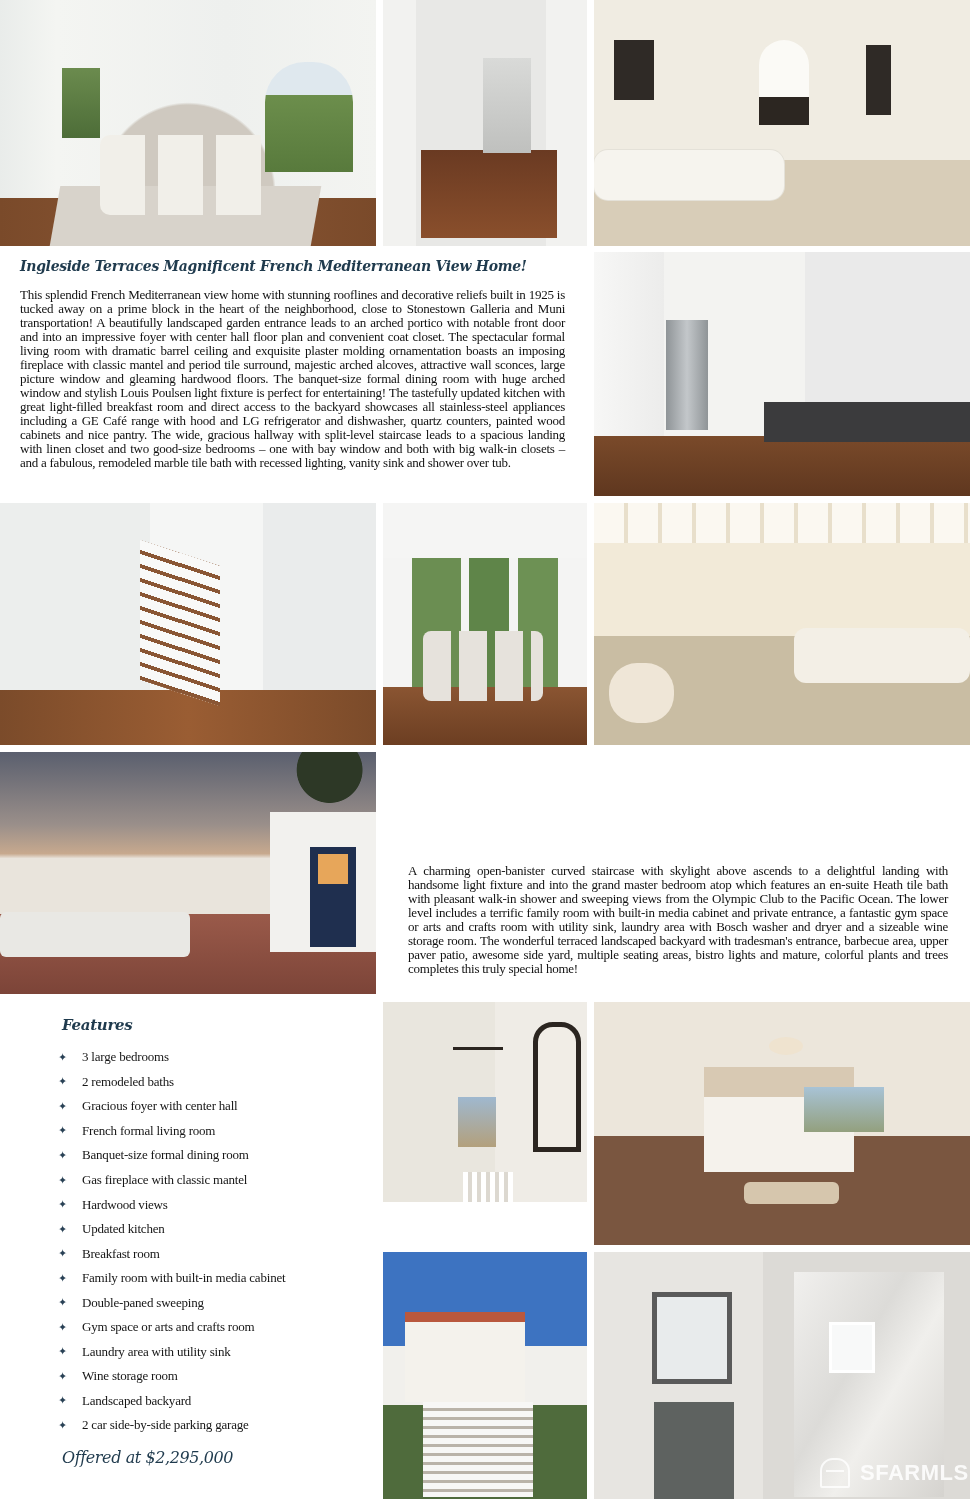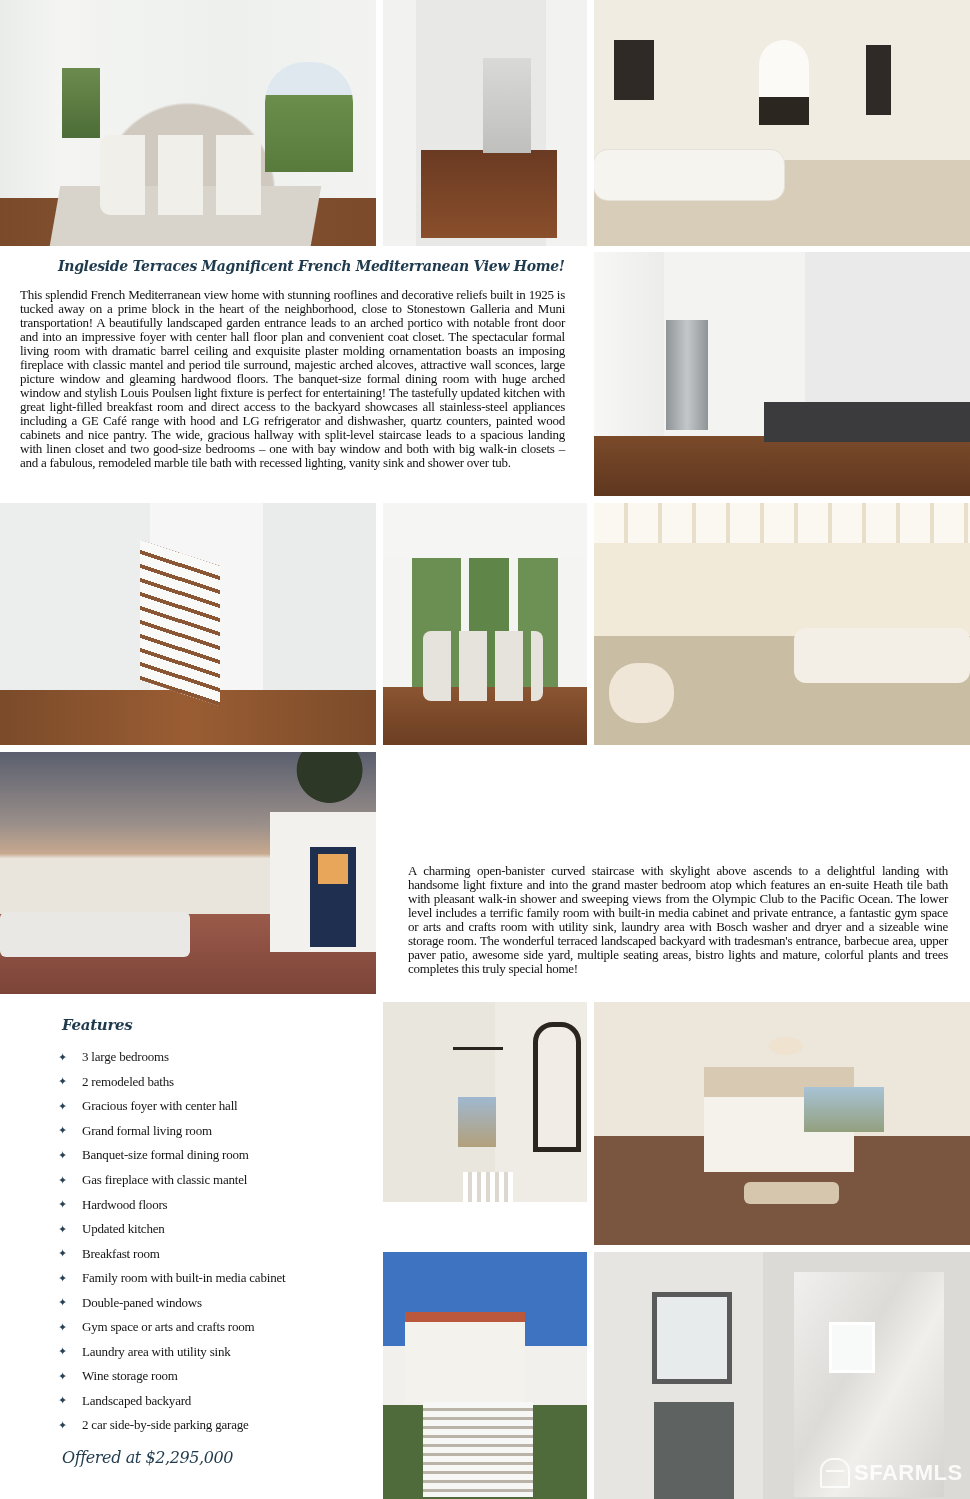--- a/index.html
+++ b/index.html
@@ -70,32 +70,32 @@
   .p-exterior::before { content:""; position:absolute; left:22px; top:60px; width:120px; height:90px; background:#f4f2ec; box-shadow:inset 0 10px 0 #b9583d; }
   .p-exterior::after { content:""; position:absolute; left:40px; top:150px; width:110px; height:95px; background:repeating-linear-gradient(#f7f7f5 0 6px,#b9b3a8 6px 9px); }
 
   .p-bath { background:linear-gradient(90deg,#e7e5e1 0 45%, #dcdad6 45%); }
   .p-bath::before { content:""; position:absolute; left:58px; top:40px; width:70px; height:82px; border:5px solid #5a5a5a; background:#e8ebec; }
   .p-bath::after { content:""; position:absolute; left:60px; top:150px; width:80px; height:97px; background:#5e6260; }
   .marble { position:absolute; left:200px; top:20px; width:150px; height:225px; background:linear-gradient(120deg,#f1f0ee,#dcdbd8 40%,#f0efec 60%,#d5d3cf); }
   .bathwin { position:absolute; left:235px; top:70px; width:40px; height:45px; background:#f8f9f9; border:3px solid #ffffff; z-index:1; }
 
   
-  .title { position:absolute; left:20px; top:258px; width:560px; font-family:"DejaVu Serif", serif; font-style:italic; font-weight:bold; font-size:14px; color:#1f3a4d; letter-spacing:-0.3px; white-space:nowrap;margin-left:38px; }
+  .title { position:absolute; left:20px; top:258px; width:560px; font-family:"DejaVu Serif", serif; font-style:italic; font-weight:bold; font-size:14px; color:#1f3a4d; letter-spacing:-0.3px; white-space:nowrap; }
   .desc { position:absolute; font-family:Liberation Serif, serif; font-size:13px; line-height:14px; color:#111; text-align:justify; letter-spacing:-0.25px; }
   .desc1 { left:20px; top:288px; width:545px; }
   .desc2 { left:408px; top:821px; width:540px;margin-top:43px; }
 
   .features-title { position:absolute; left:62px; top:1016px; font-family:"DejaVu Serif", serif; font-style:italic; font-weight:bold; font-size:15px; color:#1f3a4d; letter-spacing:-0.3px; }
   .features { position:absolute; left:58px; top:1045px; margin:0; padding:0; list-style:none; }
   .features li { height:24.55px; display:flex; align-items:center; font-family:"Liberation Serif", serif; font-size:13px; color:#151515; letter-spacing:-0.2px; }
   .features .bullet { width:24px; color:#2a4256; font-size:11px; }
   .price { position:absolute; left:62px; top:1448px; font-family:"DejaVu Serif", serif; font-style:italic; font-size:16px; color:#1f3a4d; letter-spacing:-0.4px; }
 
-  .watermark { position:absolute; left:820px; top:1458px; display:flex; align-items:center; gap:4px; color:rgba(255,255,255,0.85); font-family:"Liberation Sans", sans-serif; font-size:22px; font-weight:bold; letter-spacing:0.5px; }
+  .watermark { position:absolute; left:820px; top:1458px; display:flex; align-items:center; gap:10px; color:rgba(255,255,255,0.85); font-family:"Liberation Sans", sans-serif; font-size:22px; font-weight:bold; letter-spacing:0.5px; }
   .wm-icon { width:26px; height:26px; border-radius:13px 13px 2px 2px; border:2px solid rgba(255,255,255,0.8); position:relative; }
   .wm-icon::after { content:""; position:absolute; left:4px; right:4px; top:10px; height:8px; border-top:2px solid rgba(255,255,255,0.8); }
 </style>
 </head>
 <body>
 
 <div class="photo p-dining" style="left:0;top:0;width:376px;height:246px;">
   <div class="floor-wood"></div>
   <div class="rug"></div>
   <div class="chairs"></div>
@@ -148,49 +148,49 @@
   <li>
       <span class="bullet">✦</span>
       <span>2 remodeled baths</span>
     </li>
   <li>
       <span class="bullet">✦</span>
       <span>Gracious foyer with center hall</span>
     </li>
   <li>
       <span class="bullet">✦</span>
-      <span>Grand formal living room</span>
+      <span>French formal living room</span>
     </li>
   <li>
       <span class="bullet">✦</span>
       <span>Banquet-size formal dining room</span>
     </li>
   <li>
       <span class="bullet">✦</span>
       <span>Gas fireplace with classic mantel</span>
     </li>
   <li>
       <span class="bullet">✦</span>
-      <span>Hardwood floors</span>
+      <span>Hardwood views</span>
     </li>
   <li>
       <span class="bullet">✦</span>
       <span>Updated kitchen</span>
     </li>
   <li>
       <span class="bullet">✦</span>
       <span>Breakfast room</span>
     </li>
   <li>
       <span class="bullet">✦</span>
       <span>Family room with built-in media cabinet</span>
     </li>
   <li>
       <span class="bullet">✦</span>
-      <span>Double-paned windows</span>
+      <span>Double-paned sweeping</span>
     </li>
   <li>
       <span class="bullet">✦</span>
       <span>Gym space or arts and crafts room</span>
     </li>
   <li>
       <span class="bullet">✦</span>
       <span>Laundry area with utility sink</span>
     </li>
   <li>

